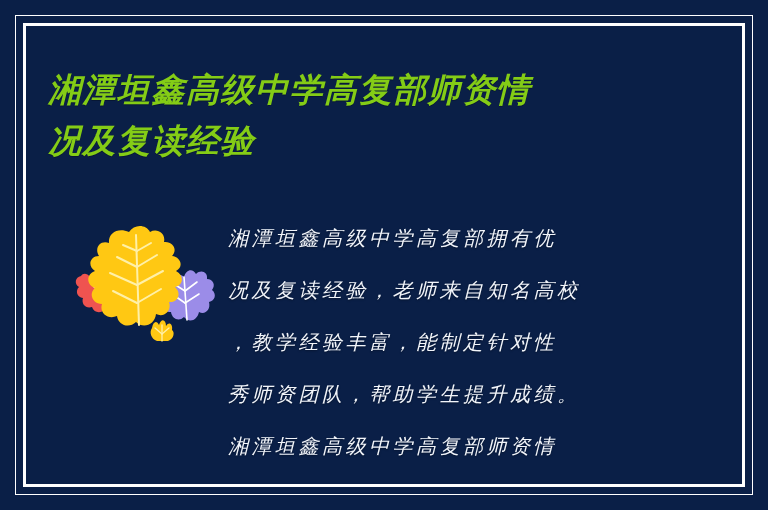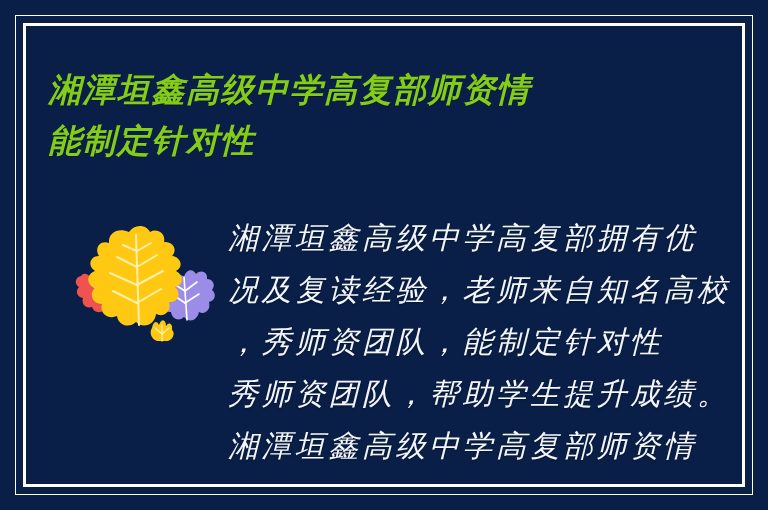--- a/index.html
+++ b/index.html
@@ -76,38 +76,38 @@
   .body-block {
     position: absolute;
     left: 228px;
     top: 212px;
     width: 426px;
   }
   .body-line {
     color: #f2f5fa;
     font-family: "Liberation Serif", serif;
     font-style: italic;
-    font-size: 30px;
+    font-size: 20px;
     line-height: 52px;
     letter-spacing: 3.5px;
     white-space: nowrap;
     text-shadow: 0 1px 2px rgba(0,0,0,0.35);
   }
 </style>
 </head>
 <body>
 
 <div id="poster">
 
   <div class="frame-outer"></div>
   <div class="frame-inner"></div>
 
   <div class="title-block">
     <div class="title-line">湘潭垣鑫高级中学高复部师资情</div>
-    <div class="title-line">能制定针对性</div>
+    <div class="title-line">况及复读经验</div>
   </div>
 
   <div class="leaves">
     <svg viewBox="0 0 164 132" xmlns="http://www.w3.org/2000/svg">
 
       <g>
         <path d="M30 62 C34 55 40 54 44 58 C46 51 52 49 56 54 C60 50 66 53 65 60
                  C70 60 73 65 70 70 C74 73 73 79 67 81 C69 87 64 92 58 90
                  C57 97 50 99 45 94 C41 99 34 98 32 92 C26 94 21 89 23 83
                  C17 82 15 76 19 72 C14 69 15 62 21 61 C23 58 27 58 30 62 Z" fill="#ef5350"></path>
@@ -167,18 +167,18 @@
           <path d="M102 119 L95 113"></path>
           <path d="M102 119 L109 113"></path>
         </g>
       </g>
     </svg>
   </div>
 
   <div class="body-block">
     <div class="body-line">湘潭垣鑫高级中学高复部拥有优</div>
     <div class="body-line">况及复读经验，老师来自知名高校</div>
-    <div class="body-line">，秀师资团队，能制定针对性</div>
+    <div class="body-line">，教学经验丰富，能制定针对性</div>
     <div class="body-line">秀师资团队，帮助学生提升成绩。</div>
     <div class="body-line">湘潭垣鑫高级中学高复部师资情</div>
   </div>
 
 </div>
 
 </body></html>

